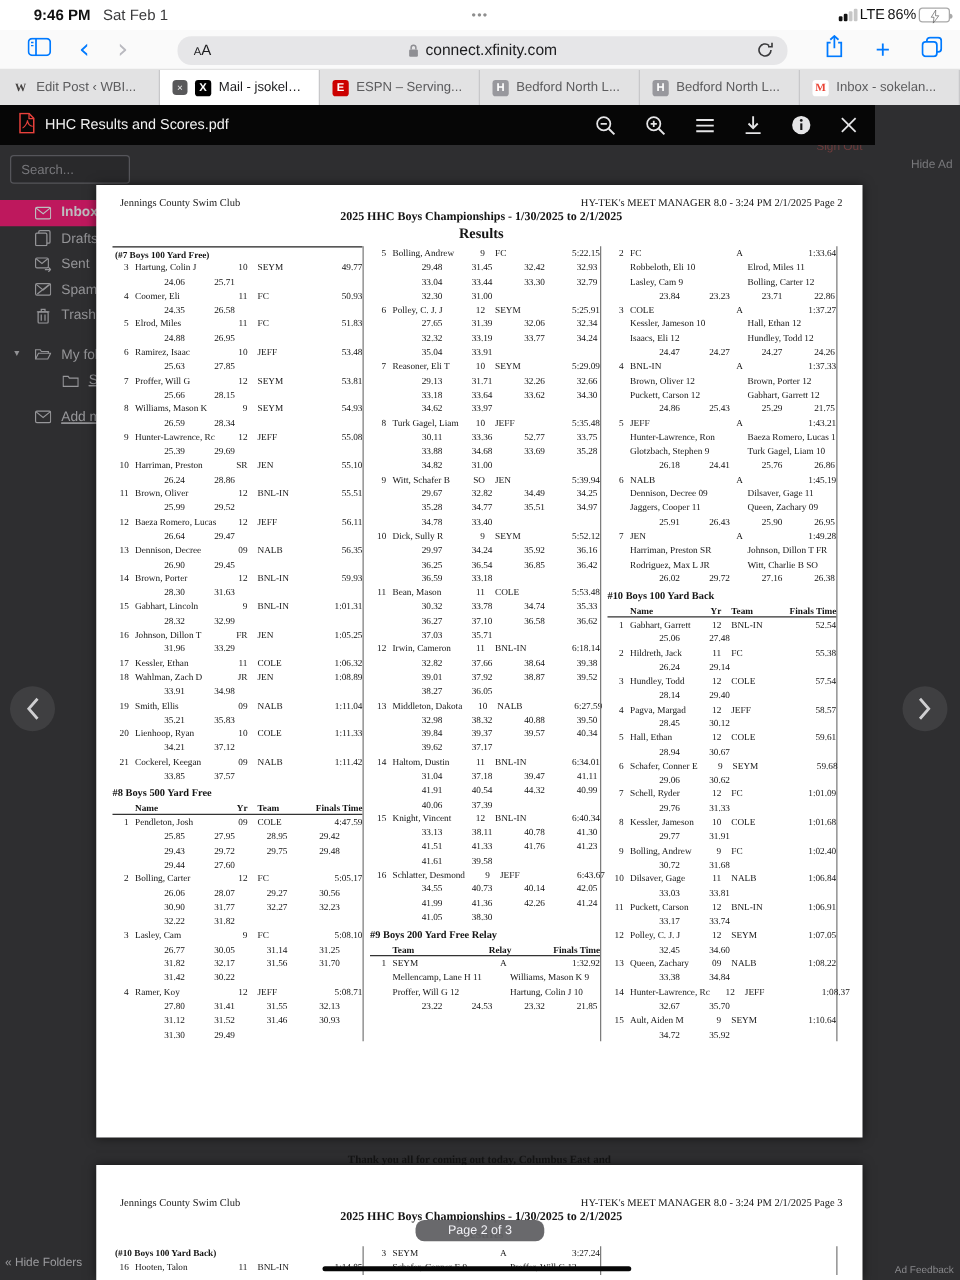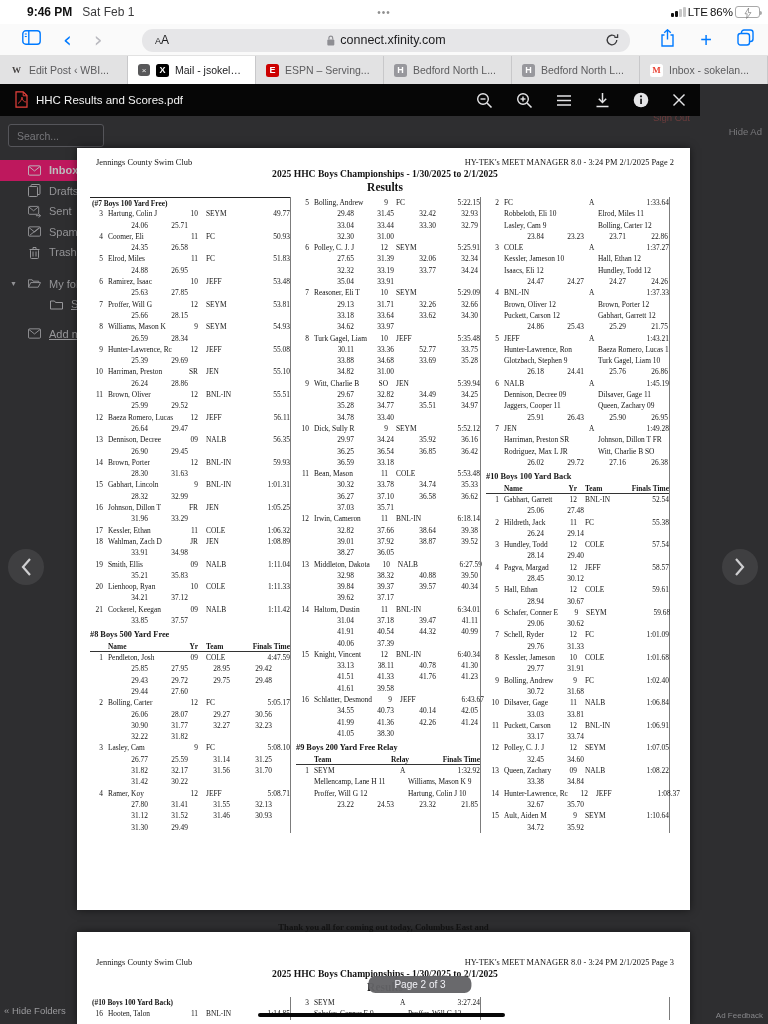--- a/index.html
+++ b/index.html
@@ -89,21 +89,21 @@
   .res .c0 { width:13px; text-align:right; } .res .c1 { flex:1 1 auto; padding-left:5px; overflow:visible; } .res .c2 { width:20px; text-align:right; } .res .c3 { width:44px; padding-left:8px; } .res .c4 { width:48px; text-align:right; }
   .relres .c0 { width:13px; text-align:right; } .relres .c1 { flex:1; padding-left:5px; } .relres .c2 { width:30px; } .relres .c3 { width:50px; text-align:right; }
   .rel2 { padding-left:18px; } .rel2 .c0 { width:94px; overflow:visible; } .rel2 .c1 { flex:1; }
   .sp2 .c0, .sp4 .c0 { width:58px; text-align:right; }
   .sp2 .c1, .sp4 .c1 { width:40px; text-align:right; }
   .sp4 .c2 { width:42px; text-align:right; } .sp4 .c3 { width:42px; text-align:right; }
 
   
   .navbtn { position:absolute; width:36px; height:36px; border-radius:50%; background:rgba(64,64,66,.95); display:flex; align-items:center; justify-content:center; z-index:20; }
   .navbtn.left { left:8px; top:433px; } .navbtn.right { left:722px; top:433px; }
-  .page-pill { position:absolute; left:50%; transform:translateX(-50%); top:860px; background:rgba(99,99,102,.96); color:#f2f2f7; font-size:10px; padding:3px 26px; border-radius:7px; z-index:25;margin-left:36px; }
+  .page-pill { position:absolute; left:50%; transform:translateX(-50%); top:860px; background:rgba(99,99,102,.96); color:#f2f2f7; font-size:10px; padding:3px 26px; border-radius:7px; z-index:25; }
   .scrub-bar { position:absolute; left:258px; top:897px; width:247px; height:4px; background:#070707; border-radius:2px; z-index:22; }
 </style>
 </head>
 <body>
 
 <div class="screen">
 
   <div class="status-bar">
     <div class="sb-left">
       <span>9:46 PM</span>
@@ -621,21 +621,21 @@
             </div>
             <div class="ln res">
               <span class="c0">3</span>
               <span class="c1">Lasley, Cam</span>
               <span class="c2">9</span>
               <span class="c3">FC</span>
               <span class="c4">5:08.10</span>
             </div>
             <div class="ln sp4">
               <span class="c0">26.77</span>
-              <span class="c1">25.59</span>
+              <span class="c1">30.05</span>
               <span class="c2">31.14</span>
               <span class="c3">31.25</span>
             </div>
             <div class="ln sp4">
               <span class="c0">31.82</span>
               <span class="c1">32.17</span>
               <span class="c2">31.56</span>
               <span class="c3">31.70</span>
             </div>
             <div class="ln sp2">
@@ -754,21 +754,21 @@
               <span class="c1">34.68</span>
               <span class="c2">33.69</span>
               <span class="c3">35.28</span>
             </div>
             <div class="ln sp2">
               <span class="c0">34.82</span>
               <span class="c1">31.00</span>
             </div>
             <div class="ln res">
               <span class="c0">9</span>
-              <span class="c1">Witt, Charlie B</span>
+              <span class="c1">Witt, Schafer B</span>
               <span class="c2">SO</span>
               <span class="c3">JEN</span>
               <span class="c4">5:39.94</span>
             </div>
             <div class="ln sp4">
               <span class="c0">29.67</span>
               <span class="c1">32.82</span>
               <span class="c2">34.49</span>
               <span class="c3">34.25</span>
             </div>

